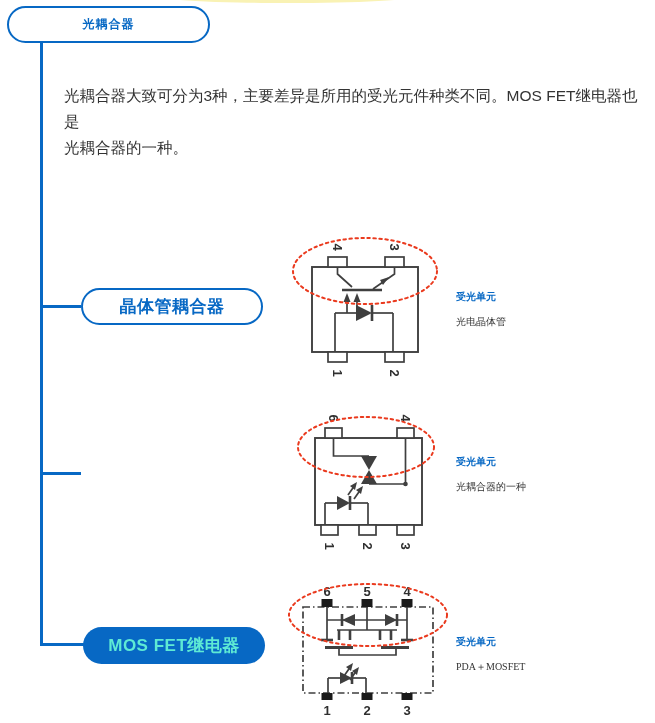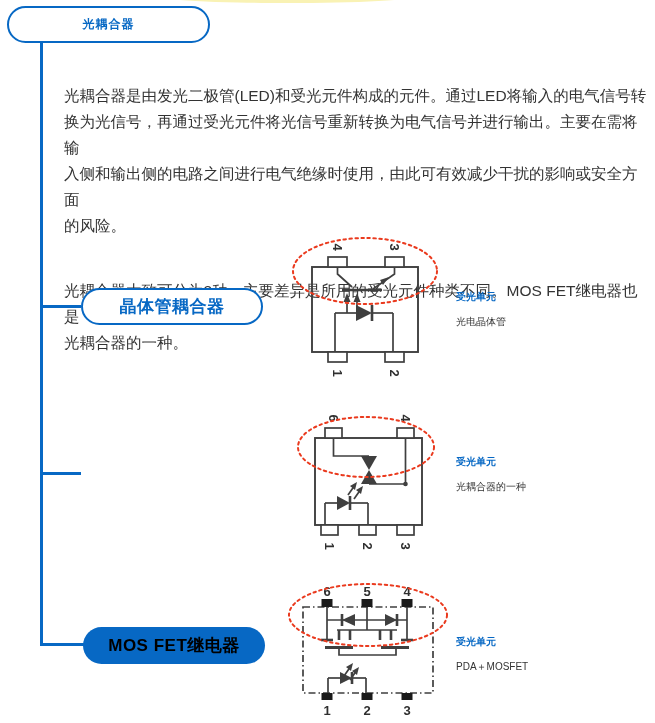--- a/index.html
+++ b/index.html
@@ -31,28 +31,28 @@
   .intro{position:absolute;left:64px;top:57px;width:588px;
     color:var(--text);font-size:15.5px;line-height:26px;white-space:pre-line;}
   .intro p+p{margin-top:13px;}
 
   .pill{position:absolute;left:81px;width:182px;height:37px;
     border:2px solid var(--accent);border-radius:20px;background:#fff;
     display:flex;align-items:center;justify-content:center;
     color:var(--accent);font-size:17px;font-weight:bold;letter-spacing:0.5px;}
   .pill.r1{top:288px;}
   .pill.r2{top:455px;}
-  .pill.filled{left:83px;top:627px;height:37px;border:none;background:var(--accent);color:#000000;}
+  .pill.filled{left:83px;top:627px;height:37px;border:none;background:var(--accent);color:#5eead4;}
 
   .receiver{position:absolute;left:456px;font-size:10px;line-height:19px;}
   .receiver.r1{top:287px;}
   .receiver.r2{top:452px;}
   .receiver.r3{top:632px;}
   .receiver .rt{color:var(--accent);font-weight:bold;margin-bottom:6px;}
-  .receiver .rk{color:var(--text);}
+  .receiver .rk{color:var(--text);font-family:Liberation Serif, serif;}
 
   .dgm{position:absolute;}
   .dgm.d1{left:285px;top:236px;}
   .dgm.d2{left:285px;top:408px;}
   .dgm.d3{left:285px;top:575px;}
 
   
   .wire{stroke:var(--diagram-line);stroke-width:1.7;fill:none;}
   .wire.th{stroke-width:2.6;}
   .box{stroke:var(--diagram-line);stroke-width:1.9;fill:none;}
@@ -73,24 +73,20 @@
   <div class="header-badge">
     <span>光耦合器</span>
   </div>
 
   <div class="tree-v"></div>
   <div class="tree-h c1"></div>
   <div class="tree-h c2"></div>
   <div class="tree-h c3"></div>
 
   <div class="intro">
-    <p>光耦合器是由发光二极管(LED)和受光元件构成的元件。通过LED将输入的电气信号转
-换为光信号，再通过受光元件将光信号重新转换为电气信号并进行输出。主要在需将输
-入侧和输出侧的电路之间进行电气绝缘时使用，由此可有效减少干扰的影响或安全方面
-的风险。</p>
     <p>光耦合器大致可分为3种，主要差异是所用的受光元件种类不同。MOS FET继电器也是
 光耦合器的一种。</p>
   </div>
 
   <div class="pill r1">
     <span>晶体管耦合器</span>
   </div>
 
   <svg class="dgm d1" width="160" height="152" viewBox="0 0 160 152">
     <rect class="box" x="27" y="31" width="106" height="85"></rect>

